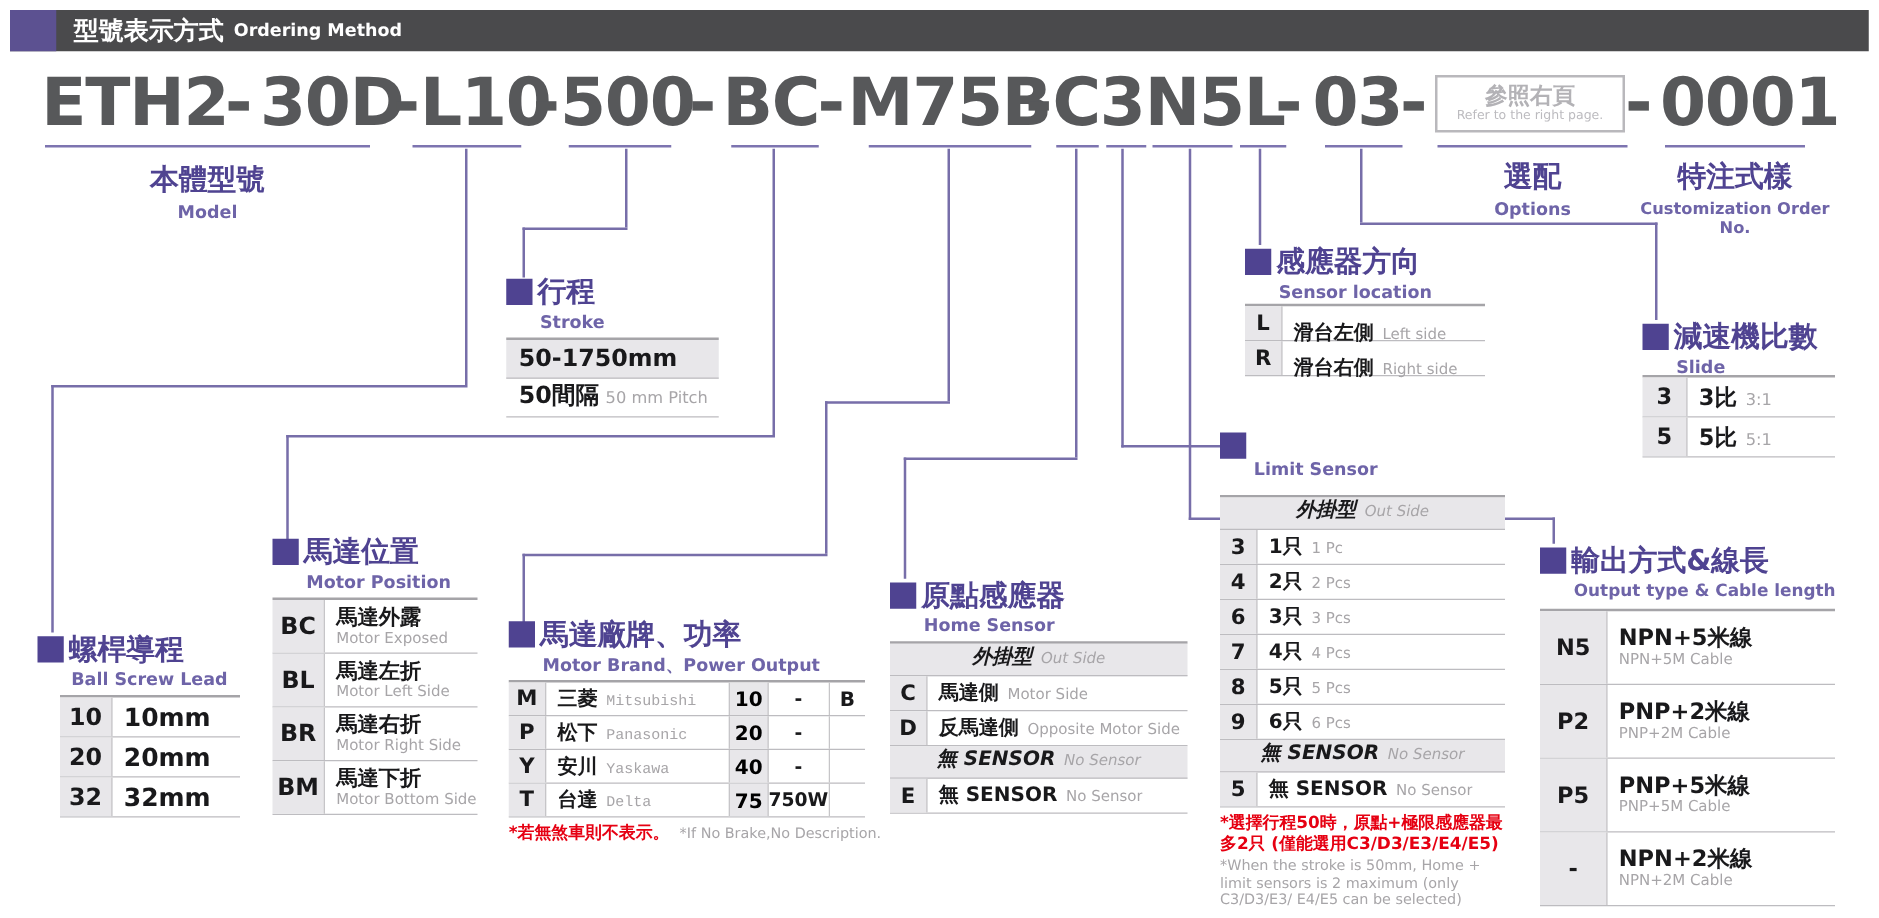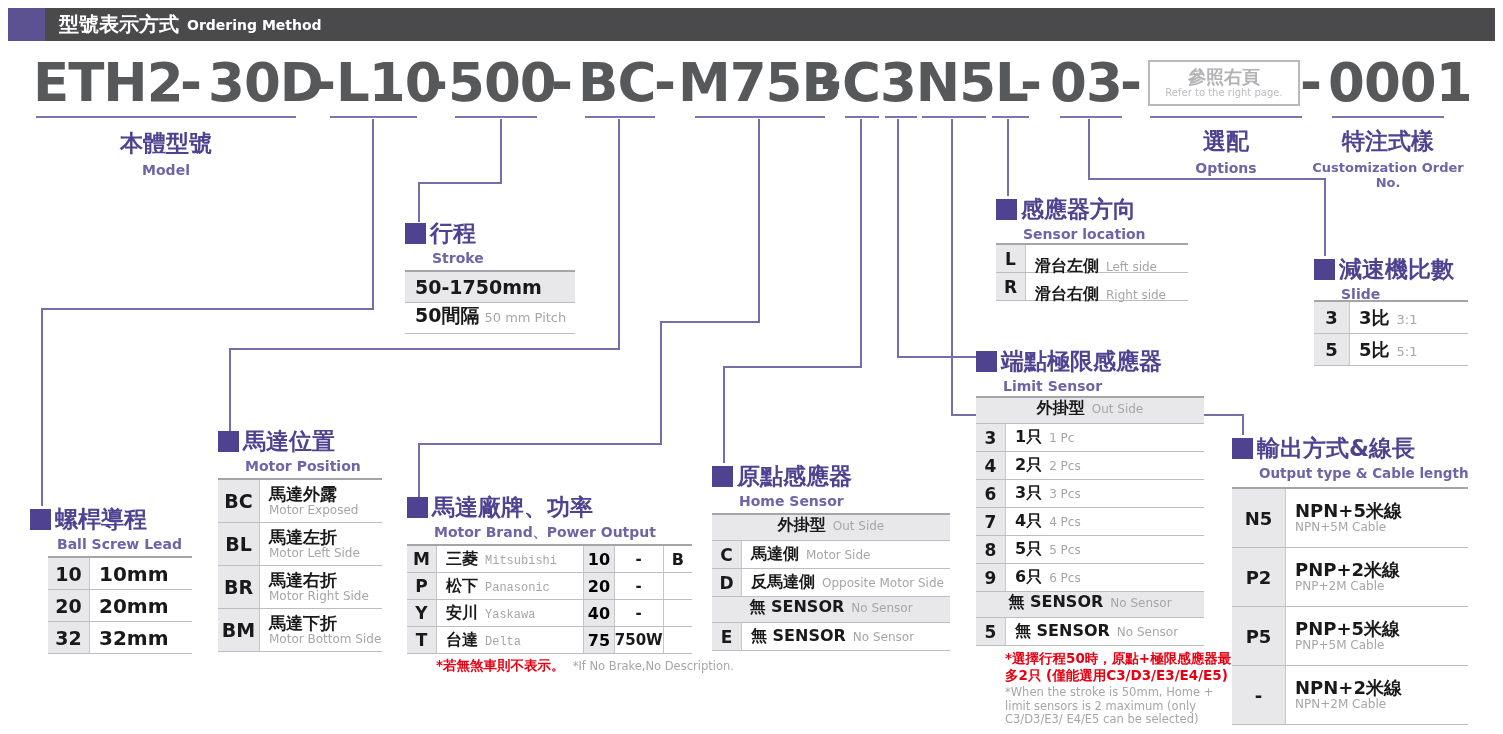--- a/index.html
+++ b/index.html
@@ -1,18 +1,18 @@
 <!DOCTYPE html>
 <html><head>
 <meta charset="utf-8">
 <style>
   html,body{margin:0;padding:0;background:#ffffff;}
   #canvas{position:relative;width:1503px;height:734px;background:#ffffff;overflow:hidden;
           font-family:"DejaVu Sans","Liberation Sans",sans-serif;}
-  .abs{position:absolute;margin-left:29px;}
+  .abs{position:absolute;}
   
   .hdr-bar{position:absolute;left:8px;top:8px;width:1487px;height:33px;background:#4a4a4c;display:flex;align-items:center;}
   .hdr-sq{width:37px;height:33px;background:#5c5191;flex:0 0 auto;}
   .hdr-title{color:#ffffff;font-weight:bold;font-size:20px;margin-left:14px;white-space:nowrap;}
   .hdr-title-en{color:#ffffff;font-weight:bold;font-size:14px;margin-left:8px;white-space:nowrap;}
   
   .code-seg{position:absolute;top:52px;font-size:53px;font-weight:bold;color:#57585a;letter-spacing:-1px;white-space:nowrap;}
   .ref-box{position:absolute;left:1148px;top:60px;width:152px;height:46px;border:2px solid #b9b8bc;
            display:flex;flex-direction:column;align-items:center;justify-content:center;box-sizing:border-box;}
   .ref-zh{color:#b3b2b6;font-weight:bold;font-size:18px;line-height:1.1;}
@@ -34,21 +34,21 @@
   
   .tbl{position:absolute;border-top:2px solid #a5a4a8;box-sizing:border-box;background:#ffffff;}
   .row{display:flex;align-items:center;border-bottom:1px solid #bdbcc0;box-sizing:border-box;}
   .cell-code{background:#e8e7ea;align-self:stretch;display:flex;align-items:center;justify-content:center;
              font-weight:bold;color:#19191b;border-right:1px solid #c6c5c8;box-sizing:border-box;flex:0 0 auto;}
   .cell-desc{padding-left:9px;display:flex;align-items:baseline;gap:7px;overflow:hidden;}
   .cell-desc.stack{flex-direction:column;align-items:flex-start;justify-content:center;gap:0;line-height:1.12;}
   .zh{font-weight:bold;color:#19191b;white-space:nowrap;}
   .en{color:#a7a5a8;white-space:nowrap;}
   .band{background:#e8e7ea;display:flex;align-items:baseline;justify-content:center;gap:7px;
-        border-bottom:1px solid #bdbcc0;box-sizing:border-box;}
+        border-bottom:1px solid #bdbcc0;box-sizing:border-box;font-style:italic;}
   
   #tbl-stroke{left:405px;top:270px;width:170px;}
   #tbl-stroke .row{height:31px;}
   #tbl-stroke .srow1{background:#e8e7ea;padding-left:10px;}
   #tbl-stroke .srow2{padding-left:10px;display:flex;align-items:baseline;gap:5px;}
   #tbl-stroke .zh{font-size:19px;}
   #tbl-stroke .en{font-size:13px;}
   #tbl-ballscrew{left:48px;top:556px;width:144px;}
   #tbl-ballscrew .row{height:32px;}
   #tbl-ballscrew .cell-code{width:42px;font-size:19px;}
@@ -384,21 +384,20 @@
           <span class="zh">無 SENSOR</span>
           <span class="en">No Sensor</span>
         </div>
       </div>
       </div>
   </div>
 
   <div class="sec-head" style="left:976px;top:346px">
     <div class="head-line">
         <span class="blk"></span>
-      <span class="sec-title">端點極限感應器</span>
       </div>
     <div class="sec-sub">Limit Sensor</div>
   </div>
   <div class="tbl" id="tbl-limit">
     <div class="band">
       <span class="zh">外掛型</span>
       <span class="en">Out Side</span>
     </div>
     <div>
 

